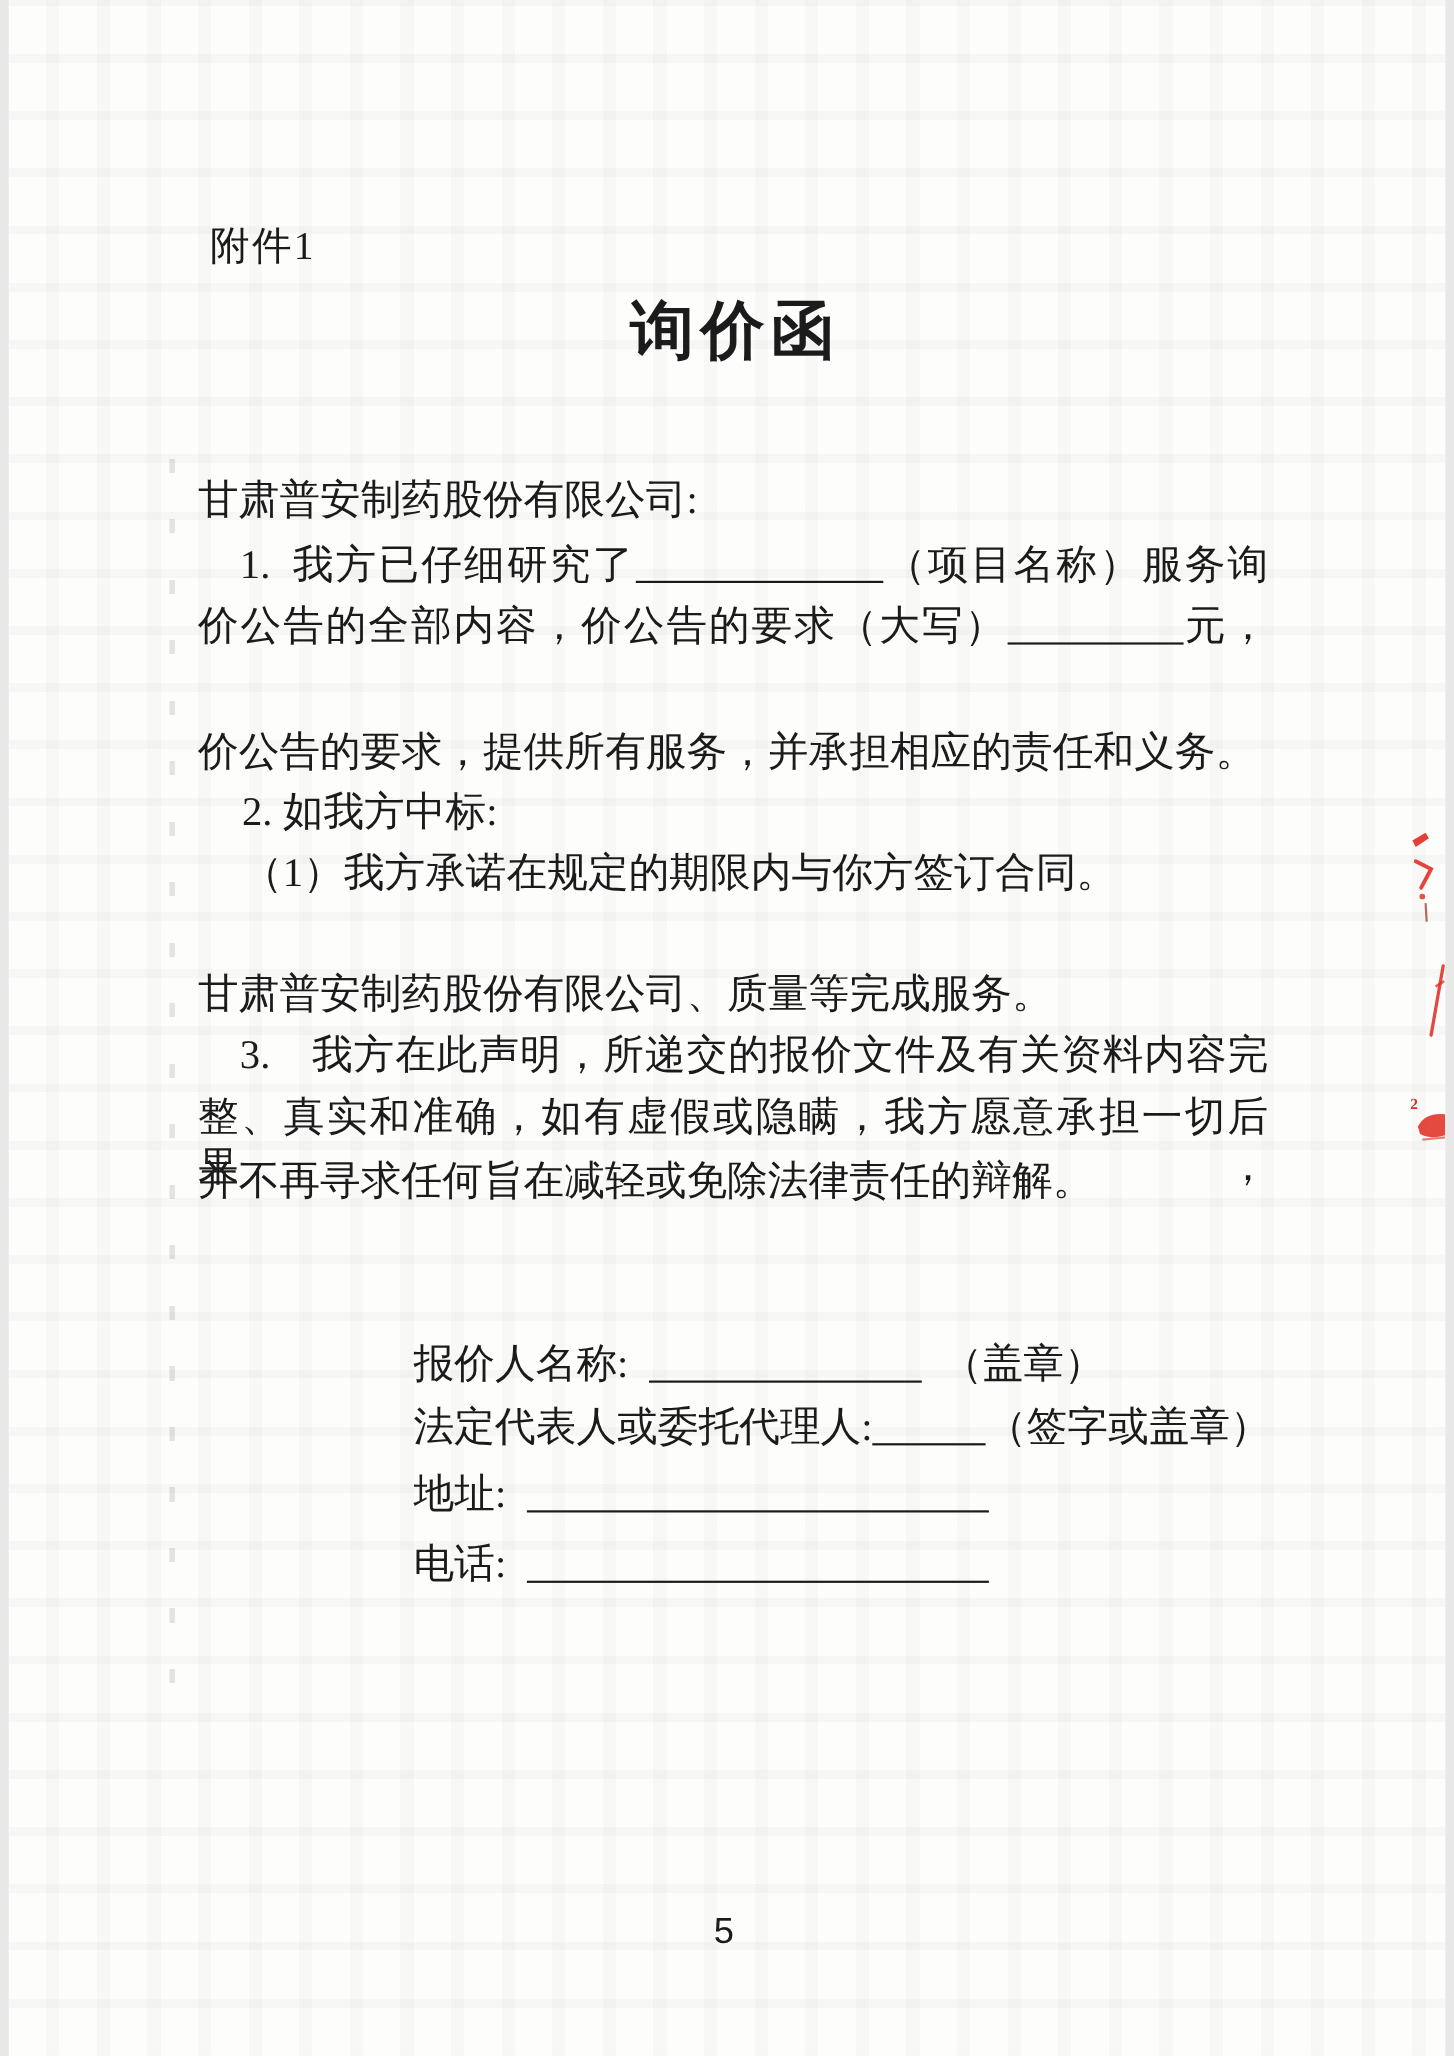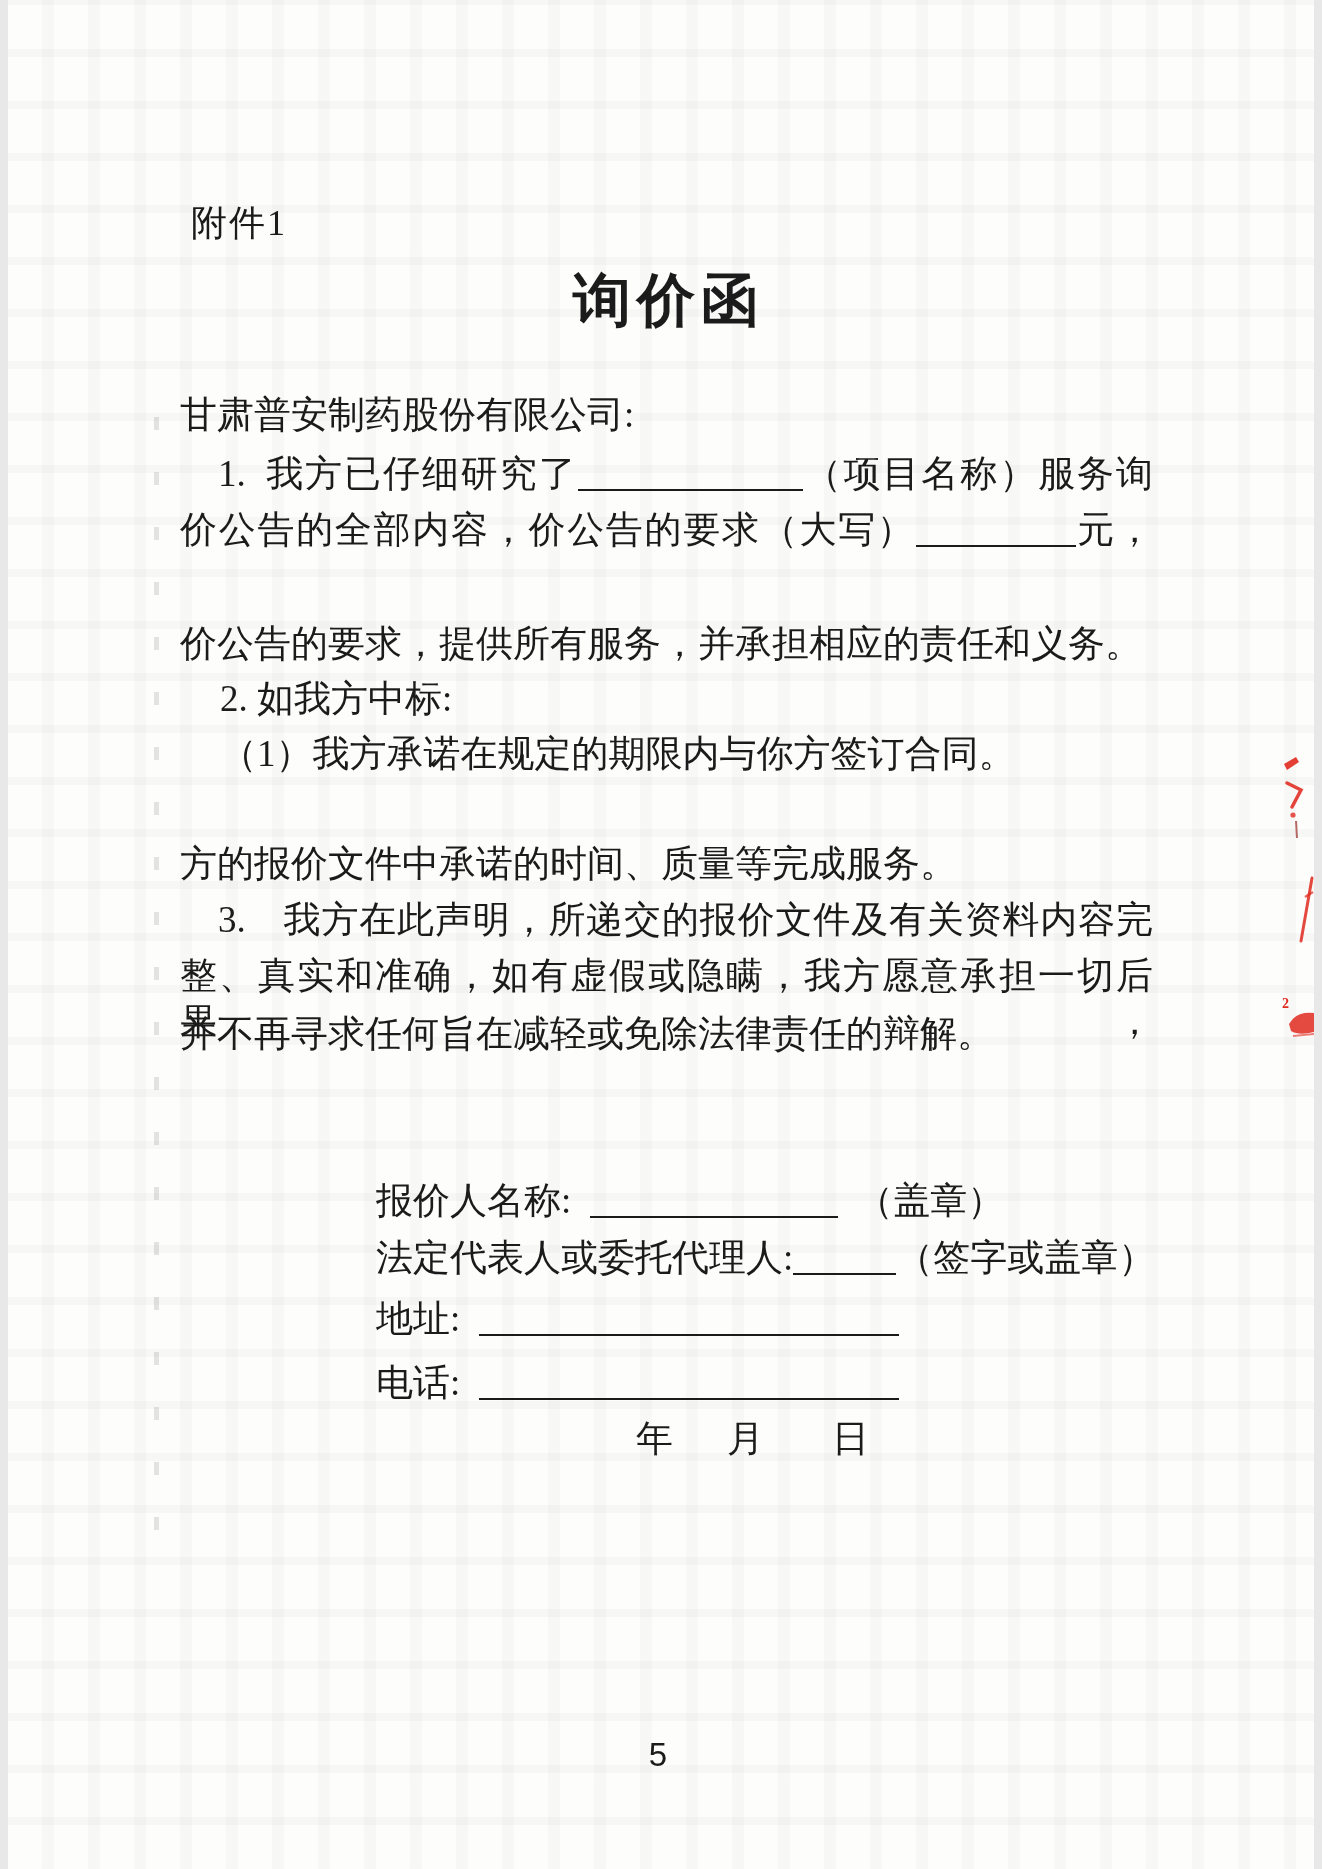--- a/index.html
+++ b/index.html
@@ -37,20 +37,21 @@
   }
   .title{
     position:absolute;left:0;top:262px;width:1322px;
     margin:0;text-align:center;
     font-size:58px;font-weight:700;letter-spacing:6px;
   }
   .line{
     position:absolute;left:172px;
     font-size:37px;line-height:1.25;
     white-space:nowrap;
+    margin-top:40px;
   }
   .just{
     width:973px;
     white-space:normal;
     text-align:justify;
     text-align-last:justify;
   }
   .ind{text-indent:38px;}
   .pind{padding-left:40px;}
   .blank{
@@ -90,35 +91,34 @@
 
   <div class="line just ind" style="top:451px"><span>1. 我方已仔细研究了</span><span class="blank w225"></span><span>（项目名称）服务询</span></div>
 
   <div class="line just" style="top:507px"><span>价公告的全部内容，价公告的要求（大写）</span><span class="blank w160"></span><span>元，</span></div>
 
 
   <div class="line" style="top:621px">价公告的要求，提供所有服务，并承担相应的责任和义务。</div>
 
   <div class="line pind" style="top:676px">2. 如我方中标:</div>
   <div class="line pind" style="top:731px">（1）我方承诺在规定的期限内与你方签订合同。</div>
-  <div class="line" style="top:841px">方的报价文件中承诺的时间、质量等完成服务。</div>
+  <div class="line" style="top:841px">甘肃普安制药股份有限公司、质量等完成服务。</div>
 
   <div class="line just ind" style="top:897px">3. 我方在此声明，所递交的报价文件及有关资料内容完</div>
   <div class="line just" style="top:953px">整、真实和准确，如有虚假或隐瞒，我方愿意承担一切后果，</div>
   <div class="line sig" style="top:1178px"><span>报价人名称:</span> <span class="blank w248"></span> <span>（盖章）</span></div>
 
   <div class="line" style="top:1011px">并不再寻求任何旨在减轻或免除法律责任的辩解。</div>
 
   <div class="line sig" style="top:1235px"><span>法定代表人或委托代理人:</span><span class="blank w103"></span><span>（签字或盖章）</span></div>
 
   <div class="line sig" style="top:1296px"><span>地址:</span> <span class="blank w420"></span></div>
 
   <div class="line sig" style="top:1360px"><span>电话:</span> <span class="blank w420"></span></div>
 
-  <div class="line dateline" style="top:1416px"><span>年</span><span class="m">月</span><span class="d">日</span></div>
 
   <svg class="stamp" viewBox="0 0 38 300">
     <path d="M8,19 L20,12 L23,17 L11,25 Z" fill="#e02a1f" opacity="0.9"></path>
     <path d="M11,38 L25,45 L16,62" fill="none" stroke="#e02a1f" stroke-width="3.5" stroke-linecap="round" opacity="0.88"></path>
     <circle cx="17" cy="70" r="2.6" fill="#e02a1f" opacity="0.8"></circle>
     <path d="M20,76 L21,93" stroke="#9d3b32" stroke-width="2" opacity="0.75"></path>
     <path d="M36,133 L25,196" stroke="#e02a1f" stroke-width="3" stroke-linecap="round" opacity="0.85"></path>
     <path d="M29,152 l8,-5" stroke="#e02a1f" stroke-width="2.5" opacity="0.7"></path>
     <text x="6" y="263" font-size="14" font-weight="bold" fill="#e02a1f">2</text>
     <path d="M13,279 Q20,266 38,268 L38,287 Q23,291 15,286 Z" fill="#e02a1f" opacity="0.85"></path>

